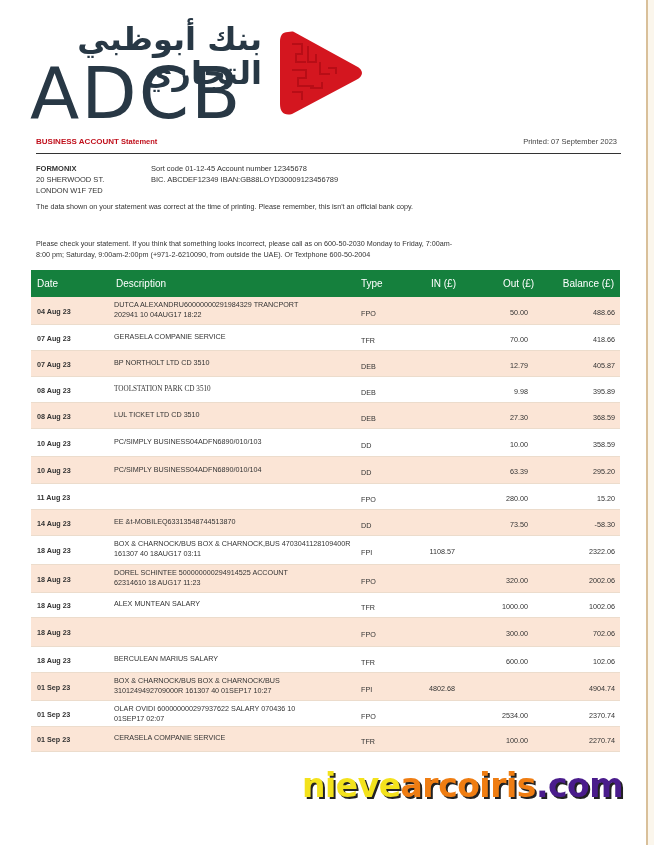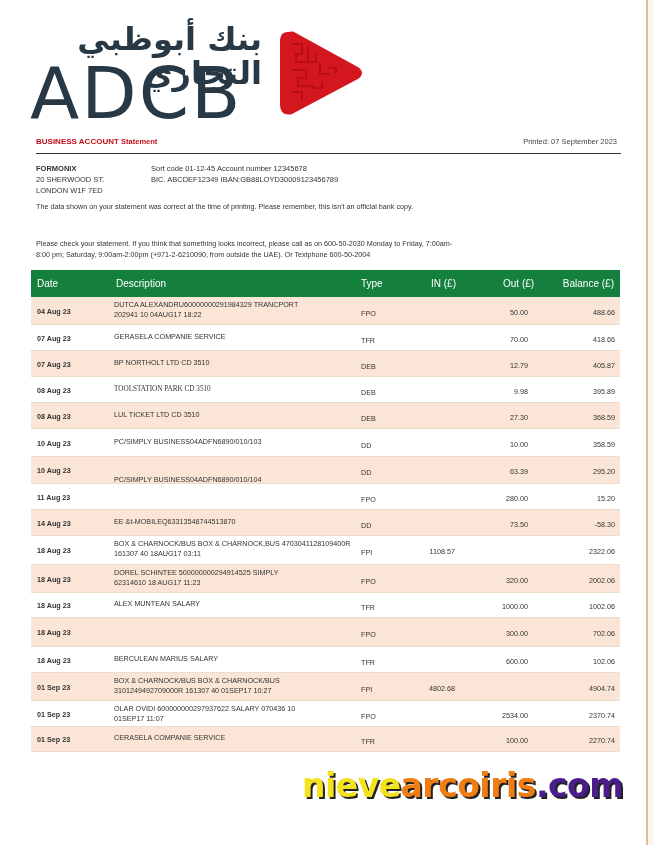--- a/index.html
+++ b/index.html
@@ -158,21 +158,21 @@
         <span class="c-desc" style="top: 8px;">
           <div>PC/SIMPLY BUSINESS04ADFN6890/010/103</div>
         </span>
       </div>
       <div class="row shade" style="height: 26px;">
         <span class="c-date" style="top: 9px;">10 Aug 23</span>
         <span class="c-type" style="top: 11px;">DD</span>
         <span class="c-in" style="top: 10px;"></span>
         <span class="c-out" style="top: 10px;">63.39</span>
         <span class="c-bal" style="top: 10px;">295.20</span>
-        <span class="c-desc" style="top: 18px;">
+        <span class="c-desc" style="top: 8px;">
           <div>PC/SIMPLY BUSINESS04ADFN6890/010/104</div>
         </span>
       </div>
       <div class="row" style="height: 25px;">
         <span class="c-date" style="top: 9px;">11 Aug 23</span>
         <span class="c-type" style="top: 11px;">FPO</span>
         <span class="c-in" style="top: 10px;"></span>
         <span class="c-out" style="top: 10px;">280.00</span>
         <span class="c-bal" style="top: 10px;">15.20</span>
       </div>
@@ -197,21 +197,21 @@
           <div>161307 40 18AUG17 03:11</div>
         </span>
       </div>
       <div class="row shade" style="height: 27px;">
         <span class="c-date" style="top: 10px;">18 Aug 23</span>
         <span class="c-type" style="top: 12px;">FPO</span>
         <span class="c-in" style="top: 11px;"></span>
         <span class="c-out" style="top: 11px;">320.00</span>
         <span class="c-bal" style="top: 11px;">2002.06</span>
         <span class="c-desc" style="top: 3px;">
-          <div>DOREL SCHINTEE 500000000294914525 SIMPLY</div>
+          <div>DOREL SCHINTEE 500000000294914525 ACCOUNT</div>
           <div>62314610 18 AUG17 11:23</div>
         </span>
       </div>
       <div class="row" style="height: 24px;">
         <span class="c-date" style="top: 8px;">18 Aug 23</span>
         <span class="c-type" style="top: 10px;">TFR</span>
         <span class="c-in" style="top: 9px;"></span>
         <span class="c-out" style="top: 9px;">1000.00</span>
         <span class="c-bal" style="top: 9px;">1002.06</span>
         <span class="c-desc" style="top: 6px;">
@@ -247,21 +247,21 @@
         </span>
       </div>
       <div class="row" style="height: 25px;">
         <span class="c-date" style="top: 9px;">01 Sep 23</span>
         <span class="c-type" style="top: 11px;">FPO</span>
         <span class="c-in" style="top: 10px;"></span>
         <span class="c-out" style="top: 10px;">2534.00</span>
         <span class="c-bal" style="top: 10px;">2370.74</span>
         <span class="c-desc" style="top: 3px;">
           <div>OLAR OVIDI 600000000297937622 SALARY 070436 10</div>
-          <div>01SEP17 11:07</div>
+          <div>01SEP17 02:07</div>
         </span>
       </div>
       <div class="row shade" style="height: 24px;">
         <span class="c-date" style="top: 8px;">01 Sep 23</span>
         <span class="c-type" style="top: 10px;">TFR</span>
         <span class="c-in" style="top: 9px;"></span>
         <span class="c-out" style="top: 9px;">100.00</span>
         <span class="c-bal" style="top: 9px;">2270.74</span>
         <span class="c-desc" style="top: 6px;">
           <div>CERASELA COMPANIE SERVICE</div>

